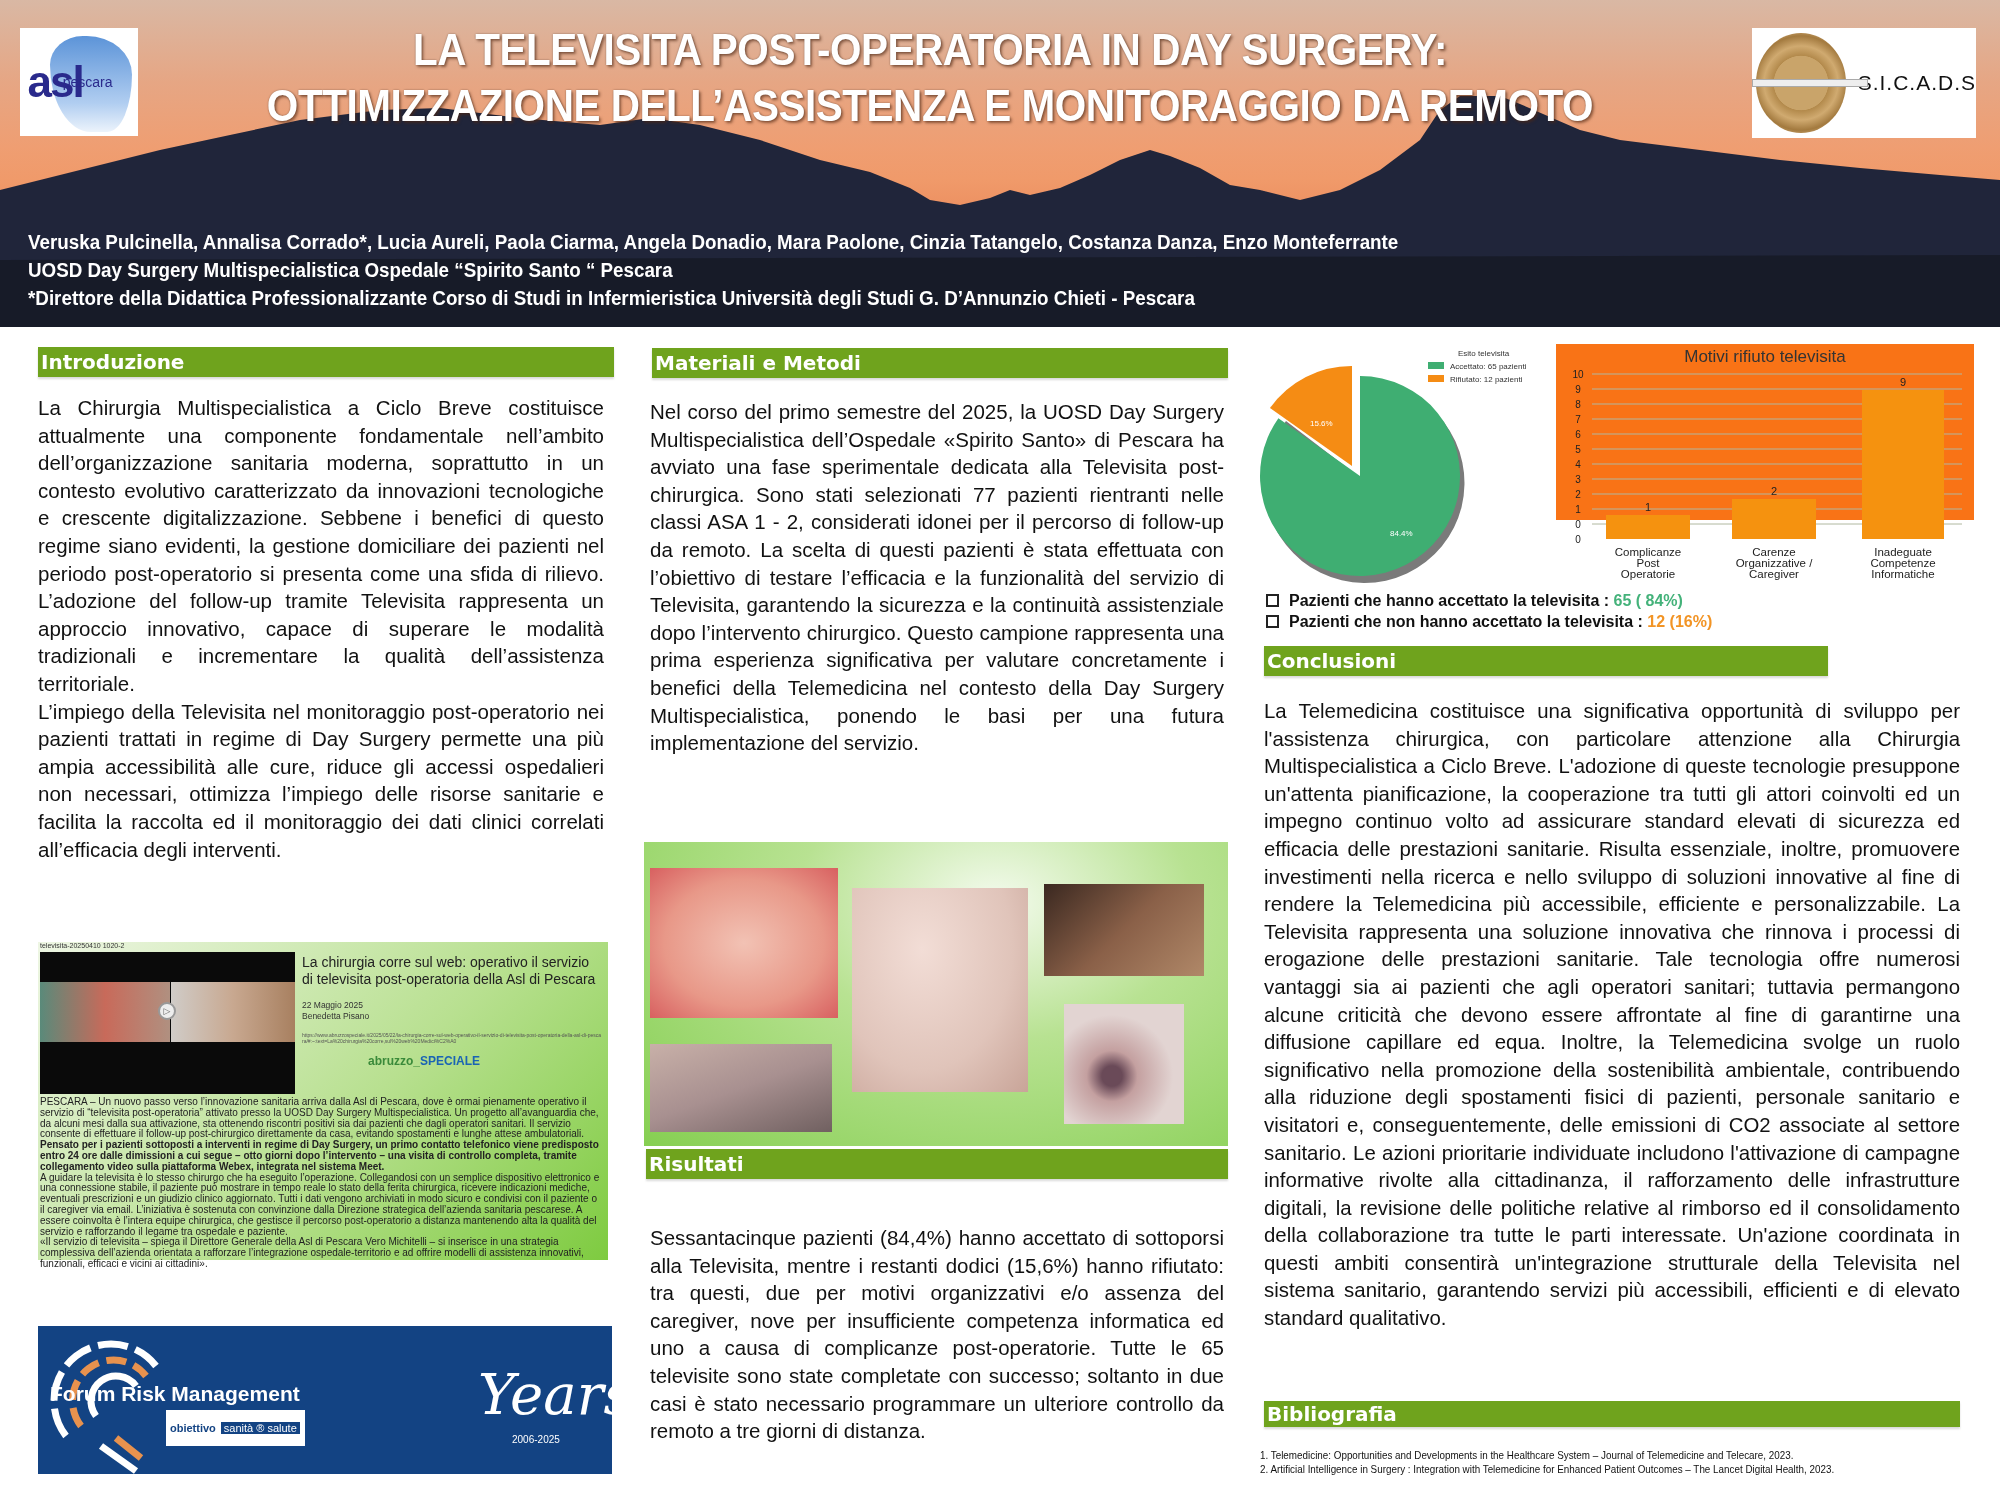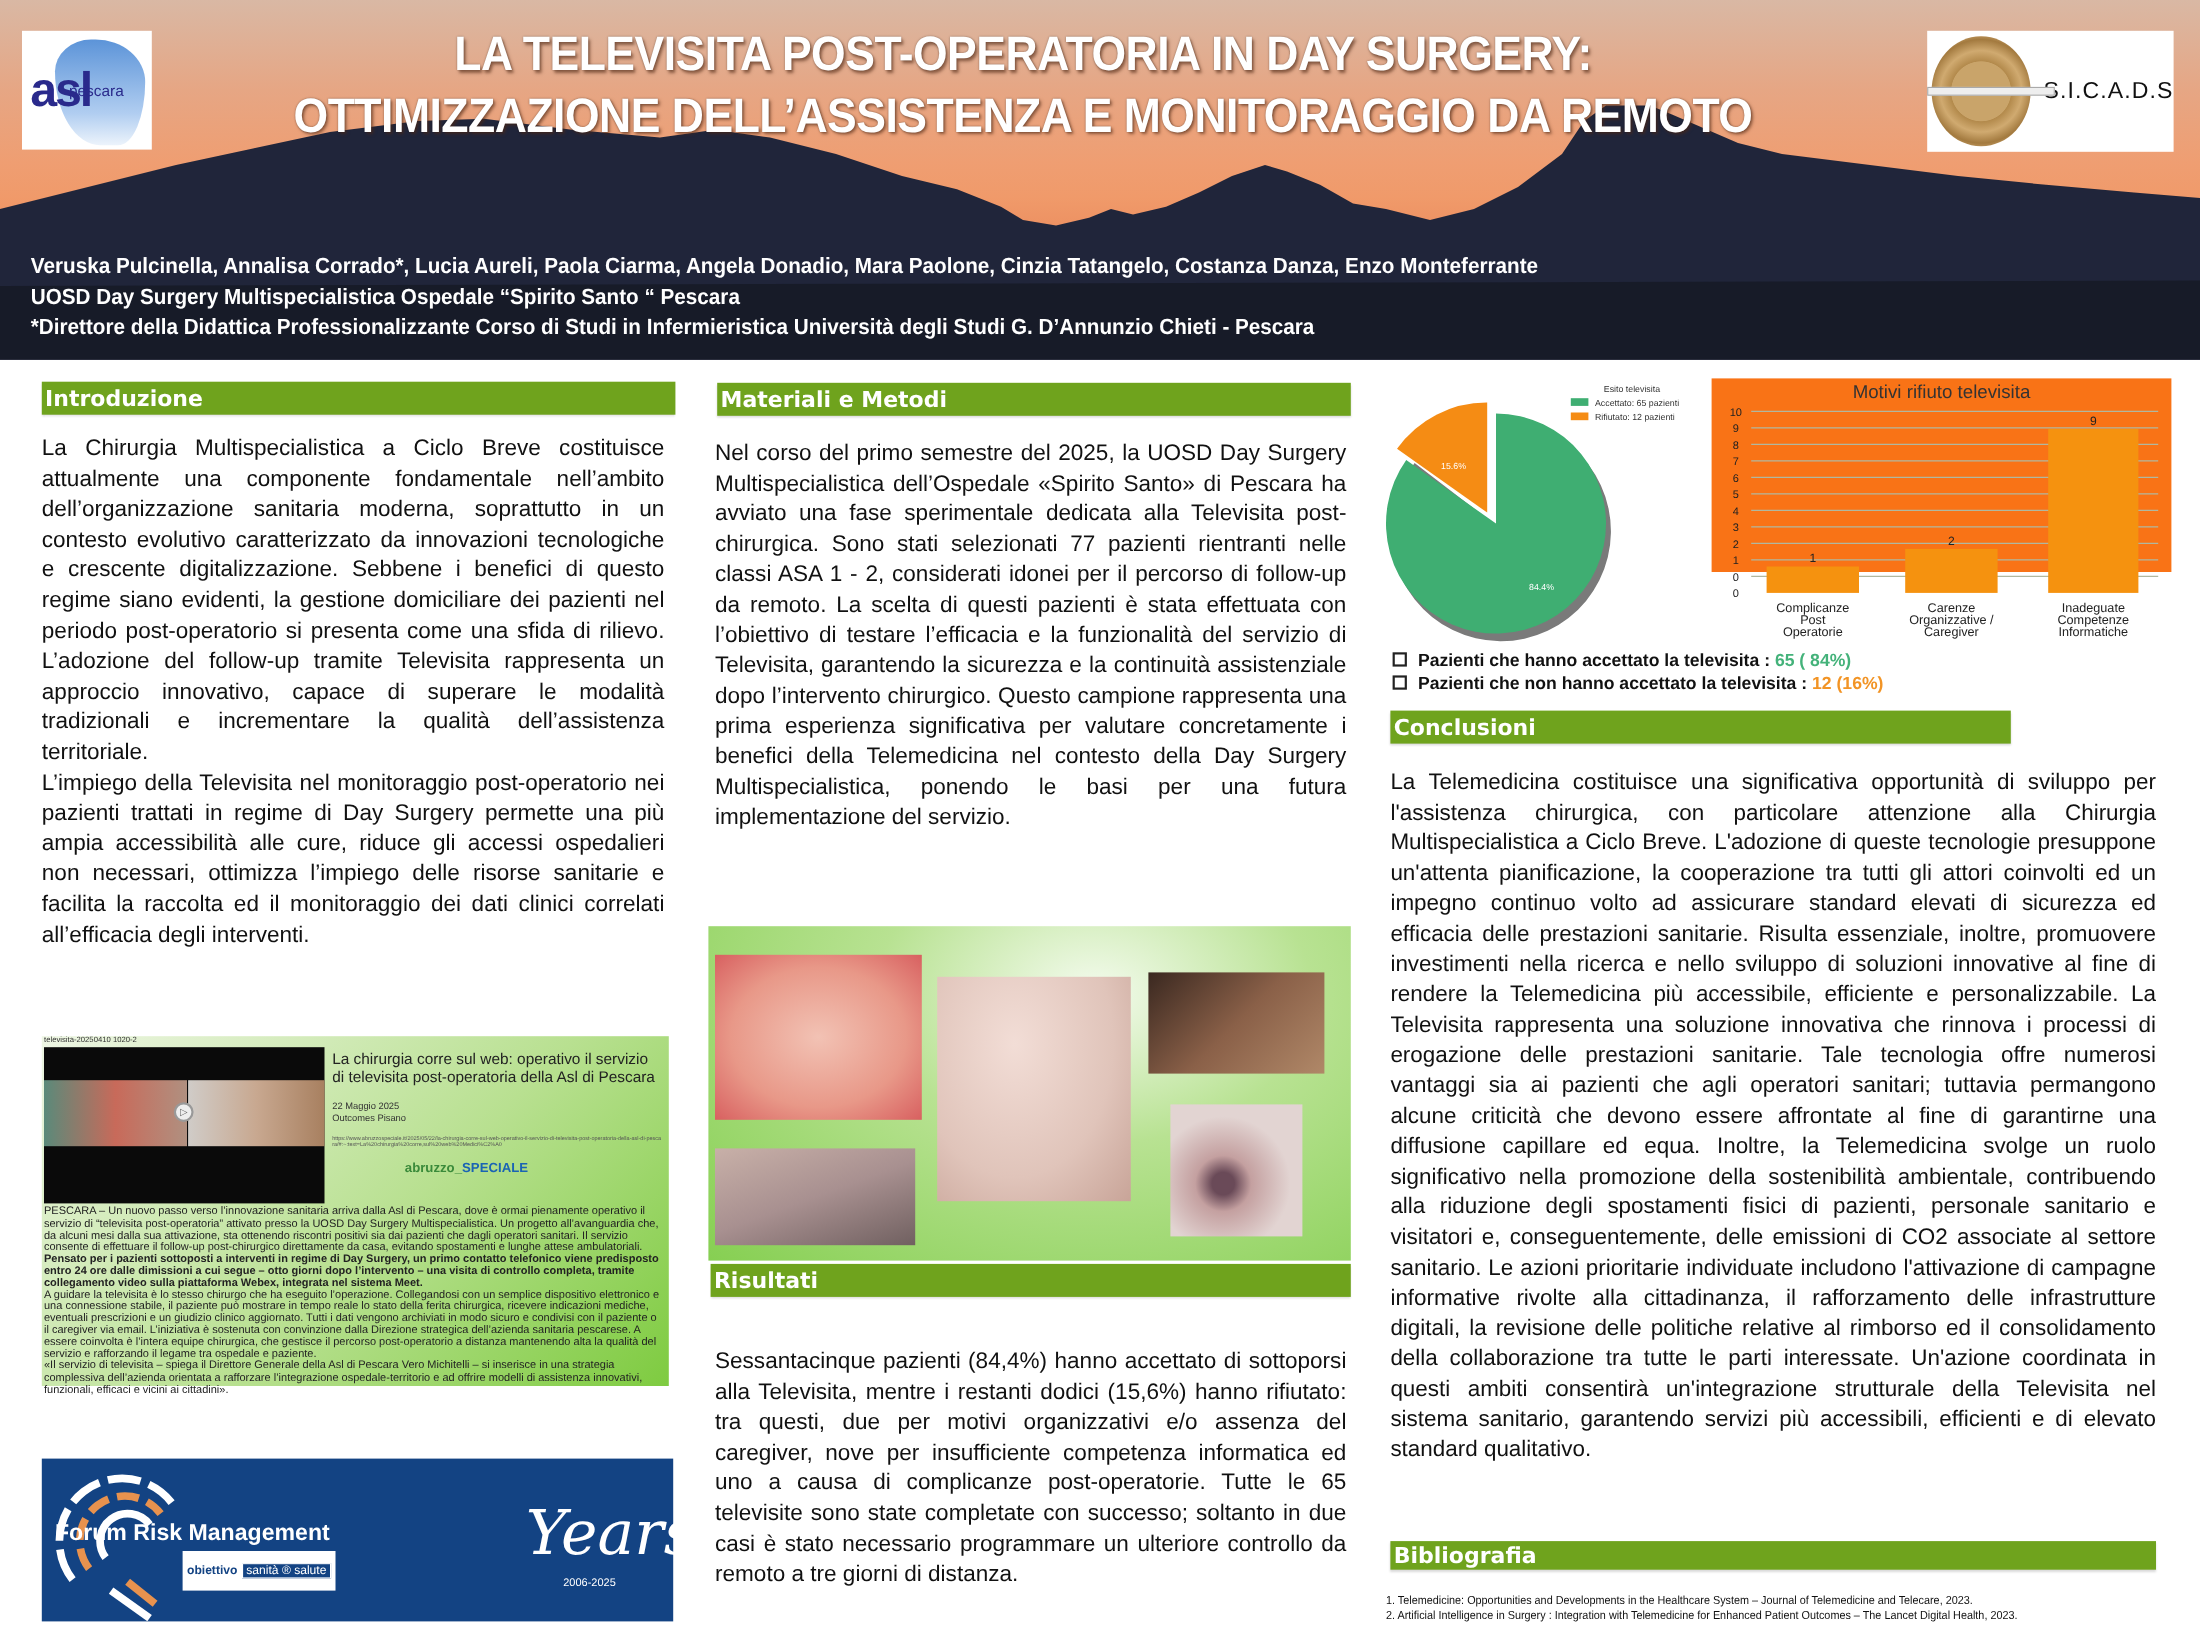--- a/index.html
+++ b/index.html
@@ -87,21 +87,21 @@
 <div class="figure-news">
   <div class="news-vid">
     <span class="lbl">televisita-20250410 1020-2</span>
     <div class="p1"></div>
       <div class="p2"></div>
     <div class="play">▷</div>
   </div>
   <div class="news-title">La chirurgia corre sul web: operativo il servizio di televisita post-operatoria della Asl di Pescara</div>
   <div class="news-date">
     <div>22 Maggio 2025</div>
-    <div>Outcomes Pisano</div>
+    <div>Benedetta Pisano</div>
   </div>
   <div class="news-url">https://www.abruzzospeciale.it/2025/05/22/la-chirurgia-corre-sul-web-operativo-il-servizio-di-televisita-post-operatoria-della-asl-di-pescara/#:~:text=La%20chirurgia%20corre,sul%20web%20Medici%C2%A0</div>
   <div class="news-brand"><span>abruzzo</span>_<b>SPECIALE</b></div>
   <div class="news-body">
     <span>PESCARA – Un nuovo passo verso l’innovazione sanitaria arriva dalla Asl di Pescara, dove è ormai pienamente operativo il servizio di “televisita post-operatoria” attivato presso la UOSD Day Surgery Multispecialistica. Un progetto all’avanguardia che, da alcuni mesi dalla sua attivazione, sta ottenendo riscontri positivi sia dai pazienti che dagli operatori sanitari. Il servizio consente di effettuare il follow-up post-chirurgico direttamente da casa, evitando spostamenti e lunghe attese ambulatoriali. </span><strong>Pensato per i pazienti sottoposti a interventi in regime di Day Surgery, un primo contatto telefonico viene predisposto entro 24 ore dalle dimissioni a cui segue – otto giorni dopo l’intervento – una visita di controllo completa, tramite collegamento video sulla piattaforma Webex, integrata nel sistema Meet.</strong>
     <div>A guidare la televisita è lo stesso chirurgo che ha eseguito l’operazione. Collegandosi con un semplice dispositivo elettronico e una connessione stabile, il paziente può mostrare in tempo reale lo stato della ferita chirurgica, ricevere indicazioni mediche, eventuali prescrizioni e un giudizio clinico aggiornato. Tutti i dati vengono archiviati in modo sicuro e condivisi con il paziente o il caregiver via email. L’iniziativa è sostenuta con convinzione dalla Direzione strategica dell’azienda sanitaria pescarese. A essere coinvolta è l’intera equipe chirurgica, che gestisce il percorso post-operatorio a distanza mantenendo alta la qualità del servizio e rafforzando il legame tra ospedale e paziente.</div>
     <div>«Il servizio di televisita – spiega il Direttore Generale della Asl di Pescara Vero Michitelli – si inserisce in una strategia complessiva dell’azienda orientata a rafforzare l’integrazione ospedale-territorio e ad offrire modelli di assistenza innovativi, funzionali, efficaci e vicini ai cittadini».</div>
   </div>
 </div>
 

